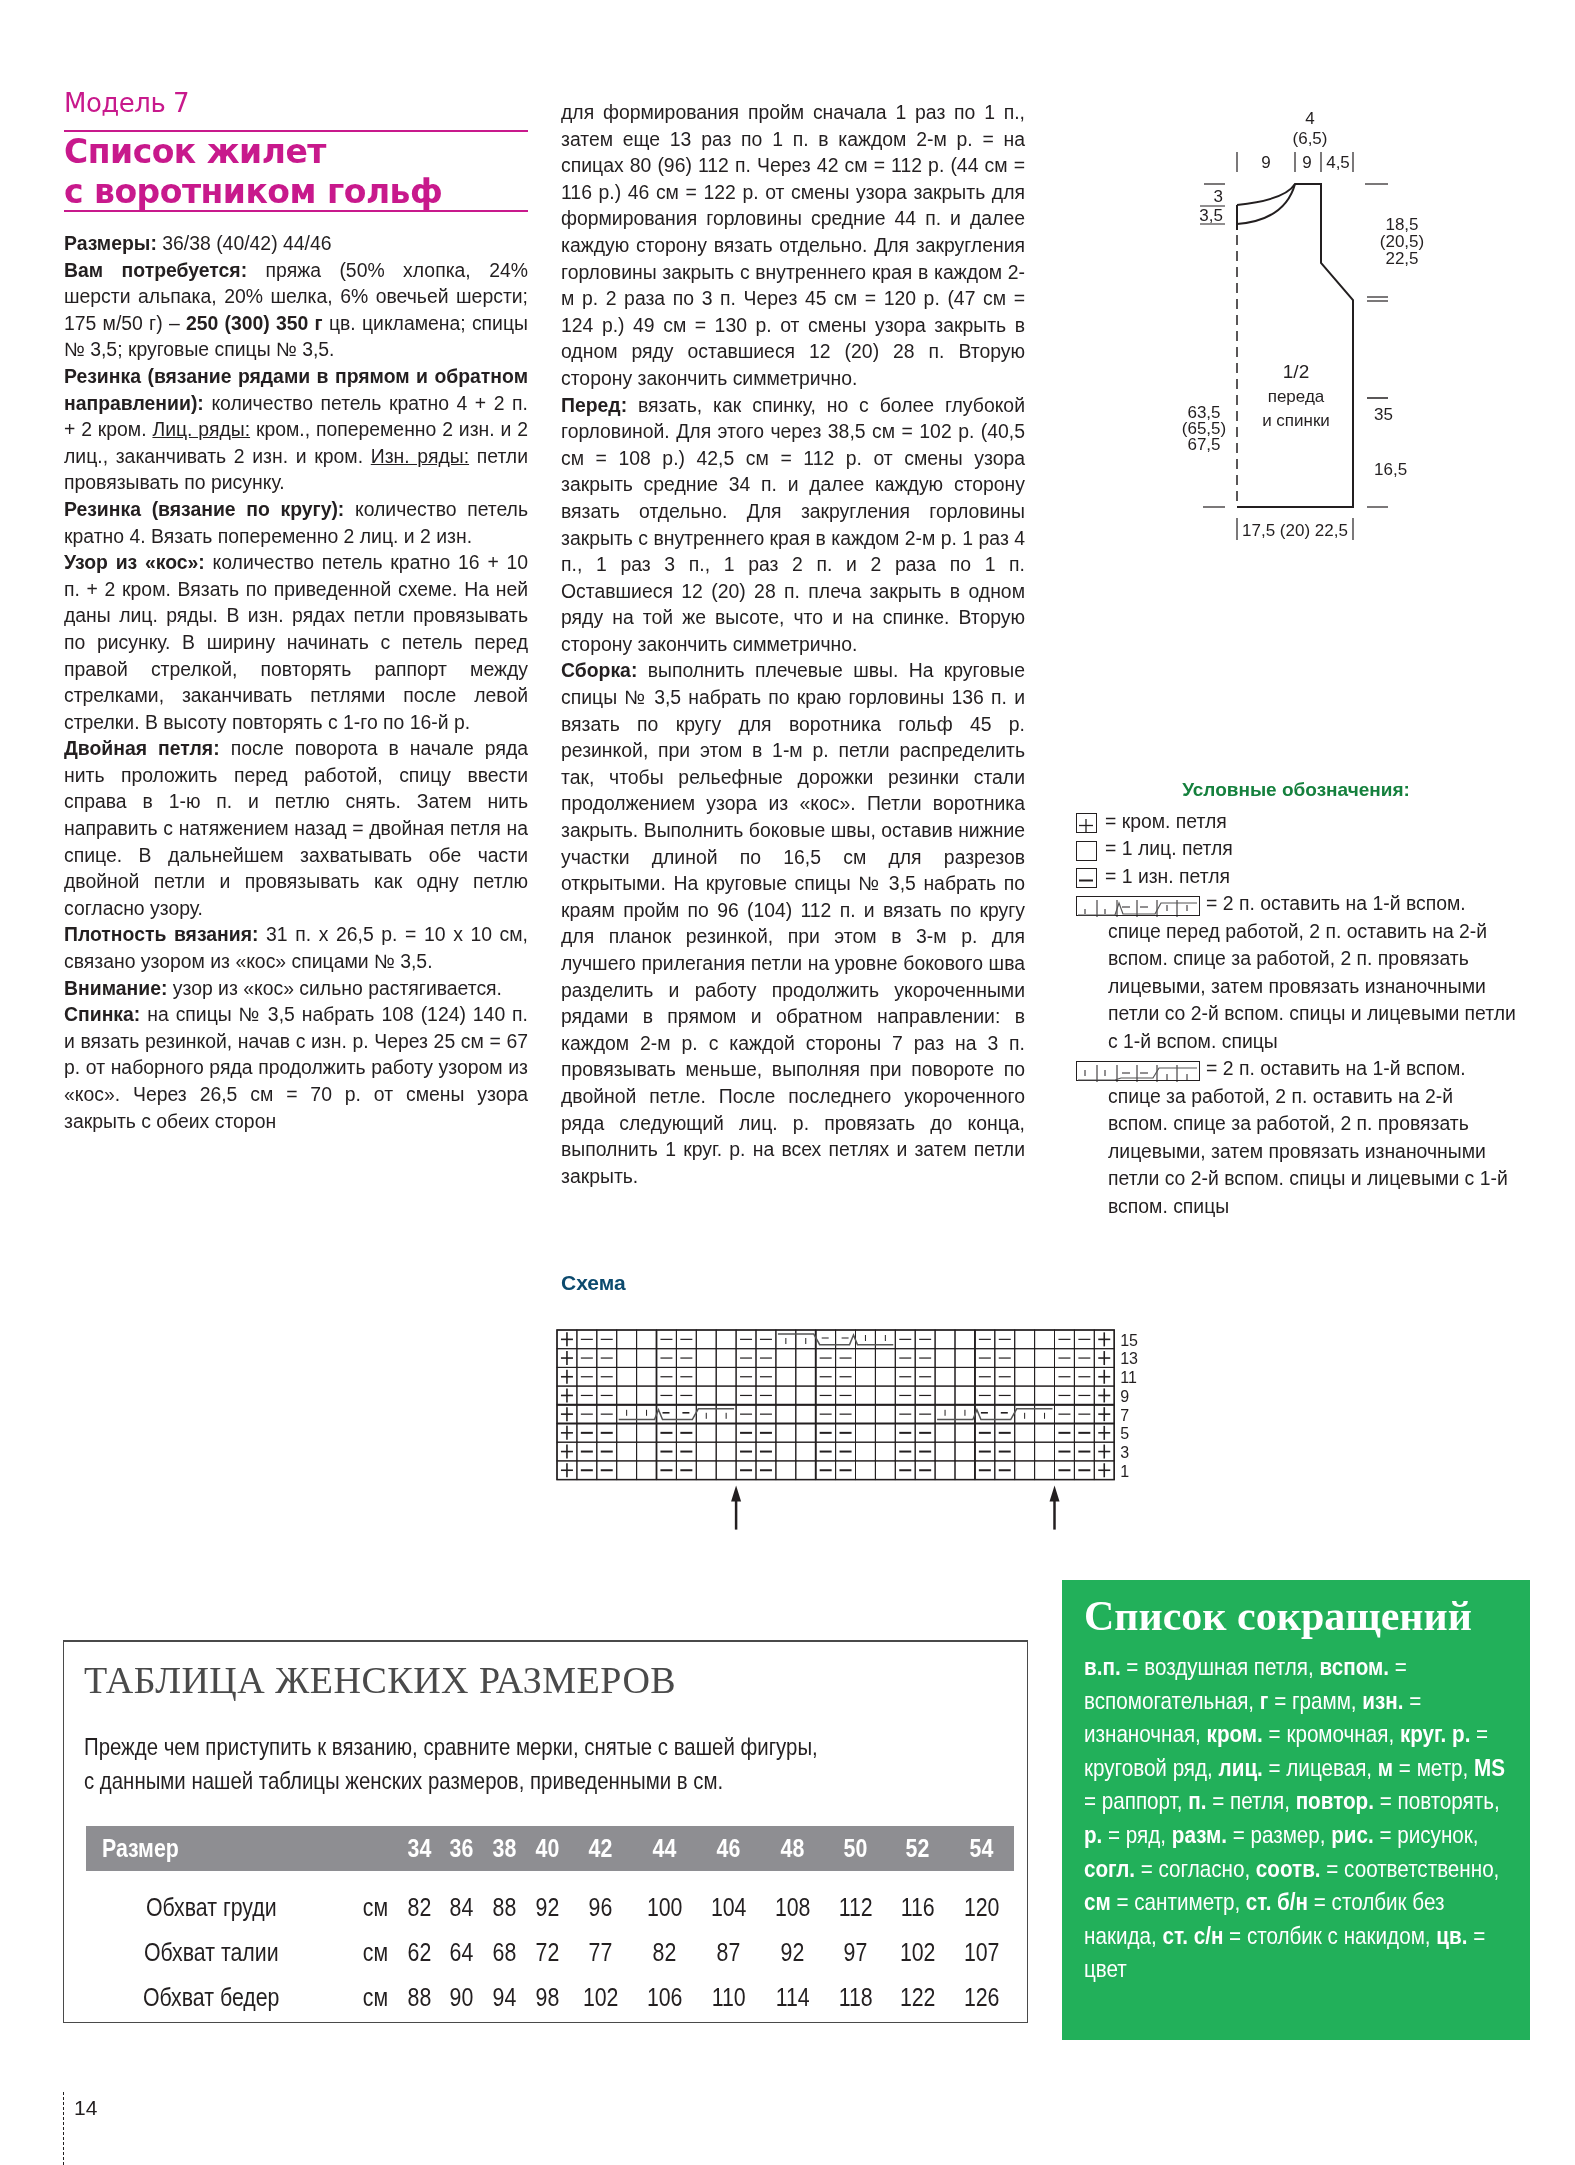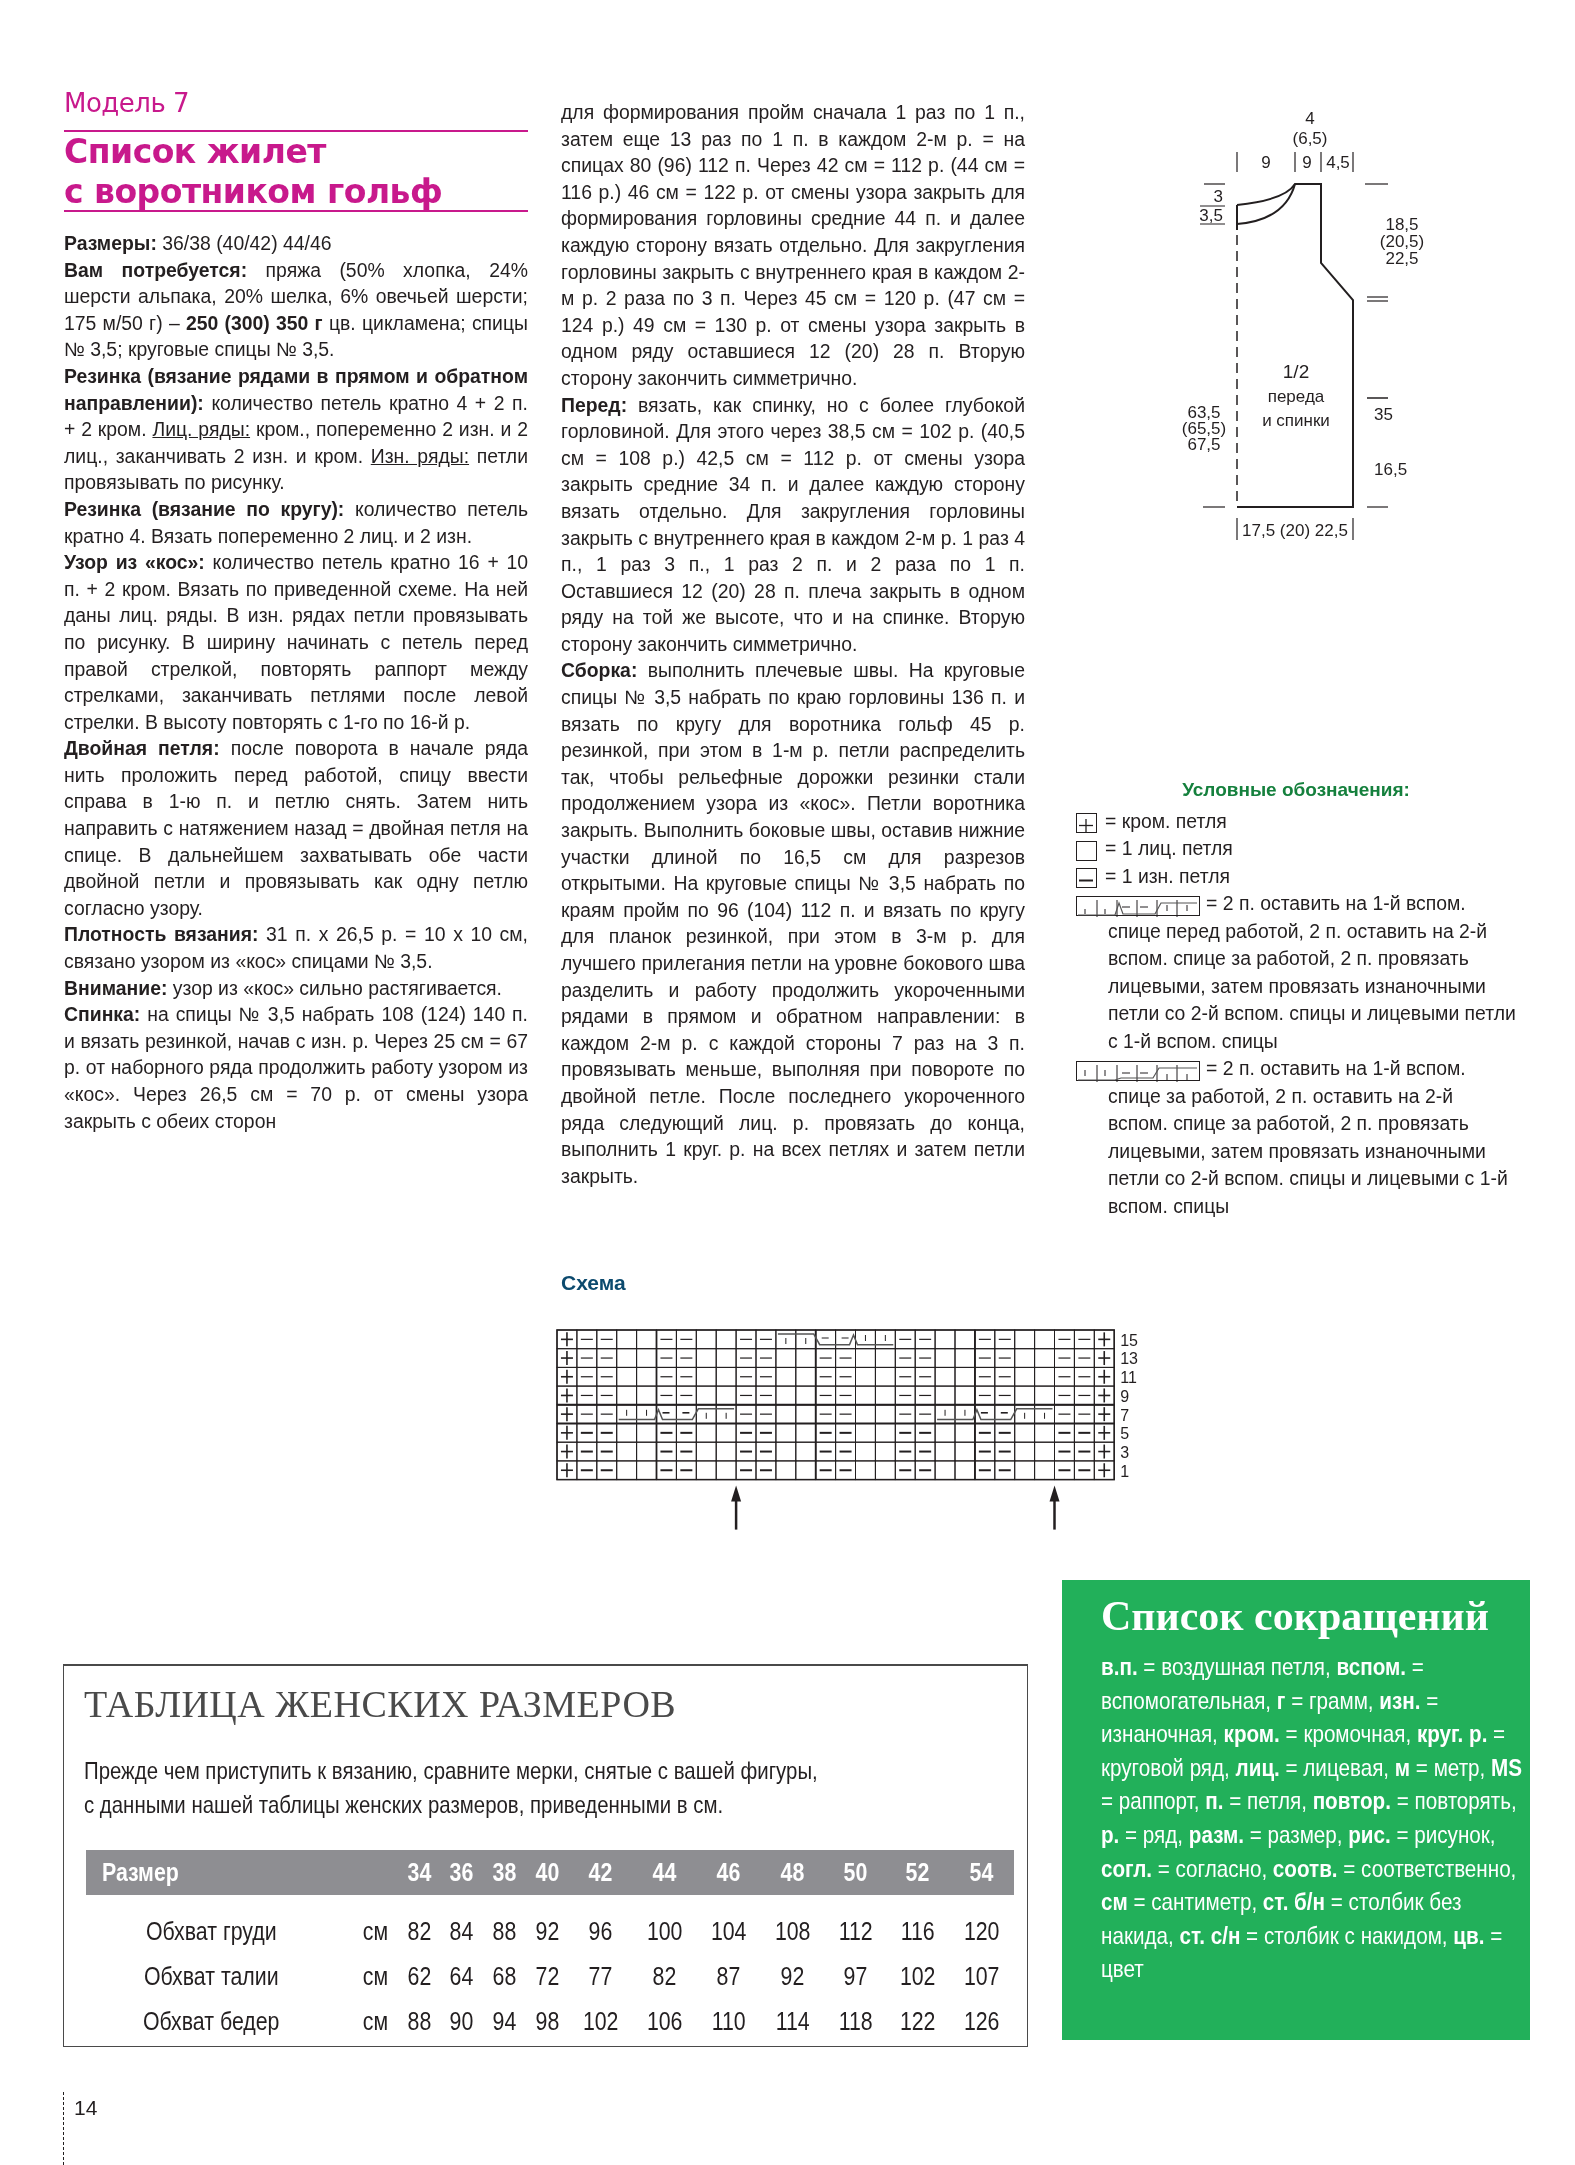--- a/index.html
+++ b/index.html
@@ -28,35 +28,35 @@
   .sym.single { width: 21px; }
   .sym.cable { width: 124px; margin-right: 6px; }
   .legend-desc { padding-left: 32px; }
 
   
   .schema-title { position: absolute; left: 561px; top: 1271px; color: #0c4a6e; font-weight: bold; font-size: 21px; }
   #schema-chart { position: absolute; left: 555px; top: 1300px; width: 600px; height: 230px; }
   #schema-chart text { font-family: "Liberation Sans", sans-serif; font-size: 16px; fill: #231f20; }
 
   
-  .size-box { position: absolute; left: 63px; top: 1640px; width: 965px; height: 383px; border: 1.5px solid #4a4a4a; border-top: none; border-left-width: 1.5px; margin-top: 24px; }
+  .size-box { position: absolute; left: 63px; top: 1640px; width: 965px; height: 383px; border: 1.5px solid #4a4a4a; border-top: none; border-left-width: 1.5px; }
   .size-box .topline { position: absolute; left: -1.5px; top: 0; width: 965px; height: 1.5px; background: #4a4a4a; }
   .size-title { position: absolute; left: 20px; top: 18px; font-family: "Liberation Serif", serif; font-size: 38px; color: #4a4a4a; letter-spacing: 0.5px; }
   .size-intro { position: absolute; left: 20px; top: 90px; width: 920px; font-size: 24px; line-height: 34px; color: #231f20; transform: scaleX(0.85); transform-origin: left top; }
   .size-table { position: absolute; left: 22px; top: 186px; width: 928px; border-collapse: collapse; }
   .size-table th { background: #8e8e92; color: #ffffff; font-weight: bold; font-size: 26px; height: 45px; text-align: center; }
   .size-table th.first { text-align: left; padding-left: 16px; }
   .size-table td { font-size: 26px; height: 45px; text-align: center; color: #231f20; }
   .size-table tr.spacer td { height: 14px; }
   .size-table td.first { text-align: center; padding-left: 14px; }
   .cond { display: inline-block; transform: scaleX(0.82); transform-origin: center; }
   .cond-l { display: inline-block; transform: scaleX(0.82); transform-origin: left; white-space: nowrap; }
 
   
-  .abbr-box { position: absolute; left: 1062px; top: 1580px; width: 468px; height: 460px; background: #22b05a; color: #ffffff; padding: 12px 39px; }
+  .abbr-box { position: absolute; left: 1062px; top: 1580px; width: 468px; height: 460px; background: #22b05a; color: #ffffff; padding: 12px 22px; }
   .abbr-title { font-family: "Liberation Serif", serif; font-size: 42px; font-weight: bold; color: #ffffff; margin-bottom: 10px; letter-spacing: 0px; }
   .abbr-text { font-size: 24px; line-height: 33.6px; transform: scaleX(0.86); transform-origin: left top; width: 500px; }
   .abbr-text b { color: #ffffff; }
 
   .page-num { position: absolute; left: 74px; top: 2096px; font-size: 21px; }
   .page-mark { position: absolute; left: 63px; top: 2092px; width: 0; height: 73px; border-left: 1.5px dashed #231f20; }
 </style>
 </head>
 <body>
 

